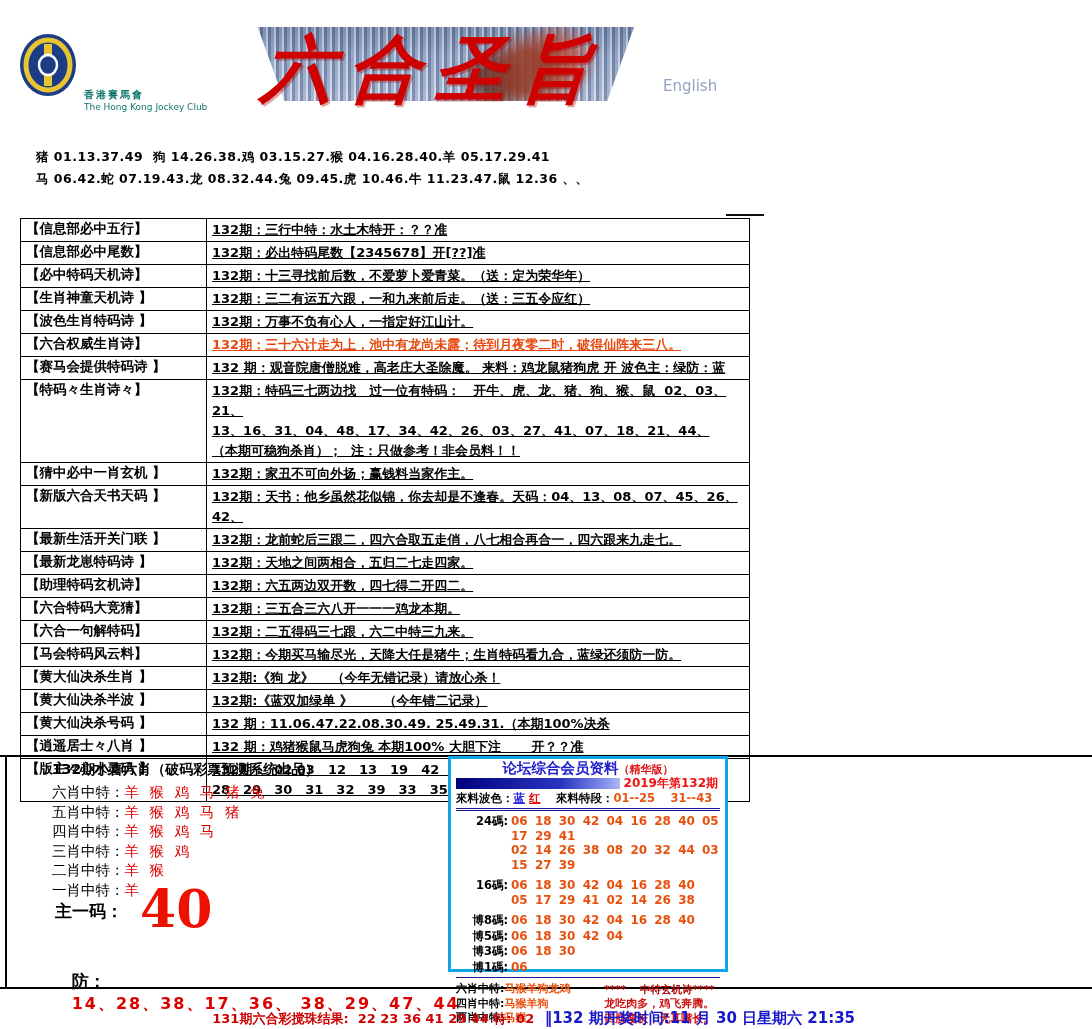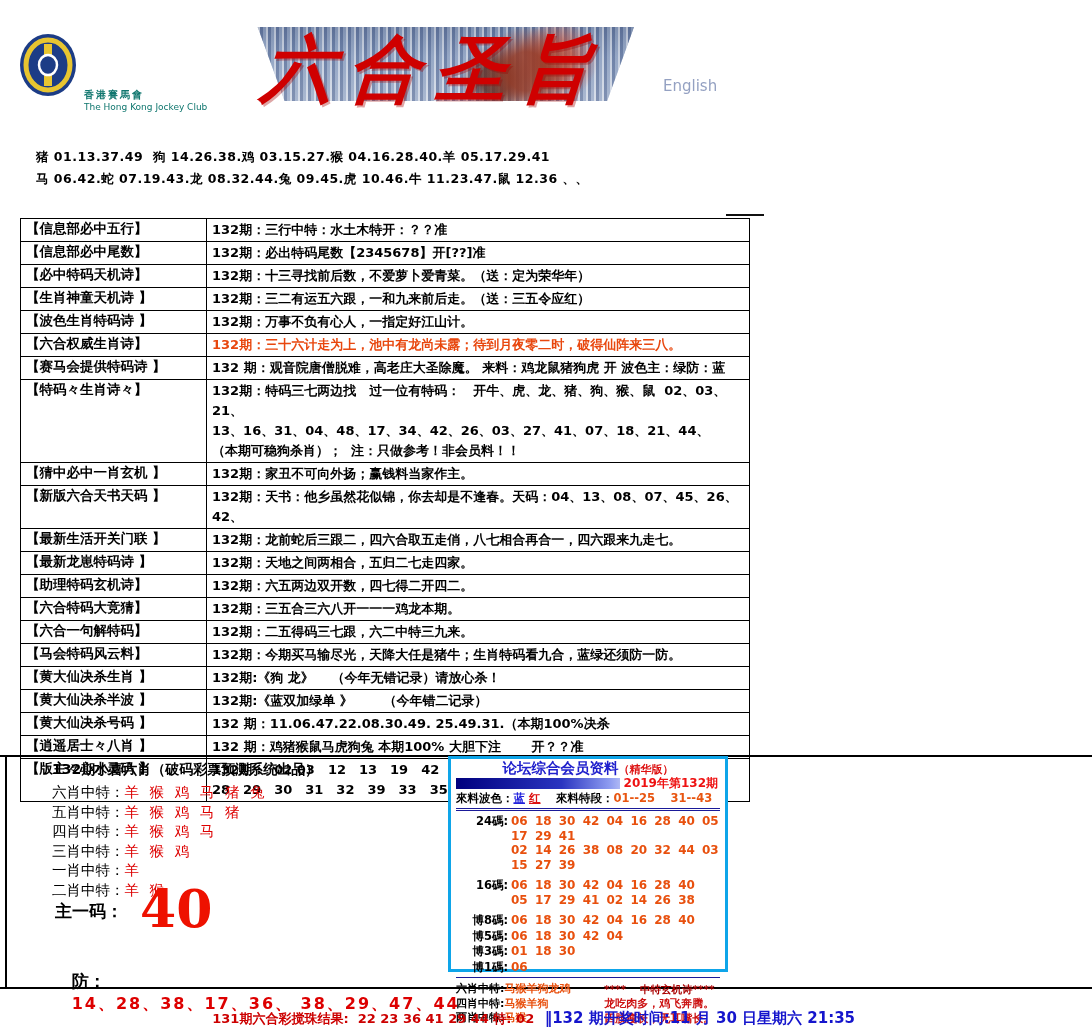--- a/index.html
+++ b/index.html
@@ -27,21 +27,21 @@
   .english { position:absolute; left:663px; top:77px; font-size:15px; color:#94a1c2; cursor:pointer; }
   .subtitle { position:absolute; left:46px; top:115px; font-size:17.5px; font-weight:bold; color:#000; letter-spacing:1px; }
   .zodiac { position:absolute; left:36px; font-size:12.5px; font-weight:bold; color:#000; letter-spacing:.5px; white-space:pre; }
   .z1 { top:149px; } .z2 { top:171px;text-align:center; }
   .stray-line { position:absolute; left:726px; top:214px; width:38px; height:2px; background:#111; }
 
   
   table.tips { position:absolute; left:20px; top:218px; width:730px; border-collapse:collapse; }
   table.tips td { border:1.6px solid #000; vertical-align:top; padding:1px 5px; }
   table.tips td.lbl { width:186px; font-size:13.5px; font-weight:bold; white-space:nowrap; }
-  table.tips td.val { font-size:13px; font-weight:bold; }
+  table.tips td.val { font-size:13px; font-weight:bold;text-decoration:underline; }
   table.tips td.val div { white-space:pre-wrap; line-height:20px; }
   table.tips tr { height:23px; }
   table.tips td.val.hl { color:#e8470e; }
 
   
   .hr-top { position:absolute; left:0; top:755px; width:1092px; height:2px; background:#000; }
   .hr-bottom { position:absolute; left:0; top:987px; width:1092px; height:2px; background:#000; }
   .v-left { position:absolute; left:5px; top:755px; width:2px; height:234px; background:#000; }
 
   
@@ -246,22 +246,22 @@
   <div class="v-left"></div>
   <div class="hr-bottom"></div>
 
   <div class="sixxiao">
     <div class="hd">132期小喜六肖（破码彩票预测系统出品）</div>
     <div id="sixxiao-rows">
         <div class="sx-row"><span>六肖中特：</span><span class="v">羊 猴 鸡 马 猪 兔</span></div>
         <div class="sx-row"><span>五肖中特：</span><span class="v">羊 猴 鸡 马 猪</span></div>
         <div class="sx-row"><span>四肖中特：</span><span class="v">羊 猴 鸡 马</span></div>
         <div class="sx-row"><span>三肖中特：</span><span class="v">羊 猴 鸡</span></div>
+        <div class="sx-row"><span>二肖中特：</span><span class="v">羊 猴</span></div>
         <div class="sx-row"><span>一肖中特：</span><span class="v">羊</span></div>
-        <div class="sx-row"><span>二肖中特：</span><span class="v">羊 猴</span></div>
       </div>
   </div>
   <div class="maincode">
     <span>主一码：</span>
     <span class="big">40</span>
   </div>
   <div class="fang">
     <span>防： </span>
     <span class="v">14、28、38、17、36、 38、29、47、44</span>
   </div>
@@ -291,21 +291,21 @@
         <div class="code-row">
           <div class="cl">博8碼:</div>
           <div class="cv">06 18 30 42 04 16 28 40</div>
         </div>
         <div class="code-row">
           <div class="cl">博5碼:</div>
           <div class="cv">06 18 30 42 04</div>
         </div>
         <div class="code-row">
           <div class="cl">博3碼:</div>
-          <div class="cv">01 18 30</div>
+          <div class="cv">06 18 30</div>
         </div>
         <div class="code-row">
           <div class="cl">博1碼:</div>
           <div class="cv">06</div>
         </div>
       </div>
     <div class="sng"></div>
     <div class="ztzone">
       <div class="ztcol" id="zhongte-rows">
           <div class="zt-row"><span>六肖中特:</span><span class="v">马猴羊狗龙鸡</span></div>

